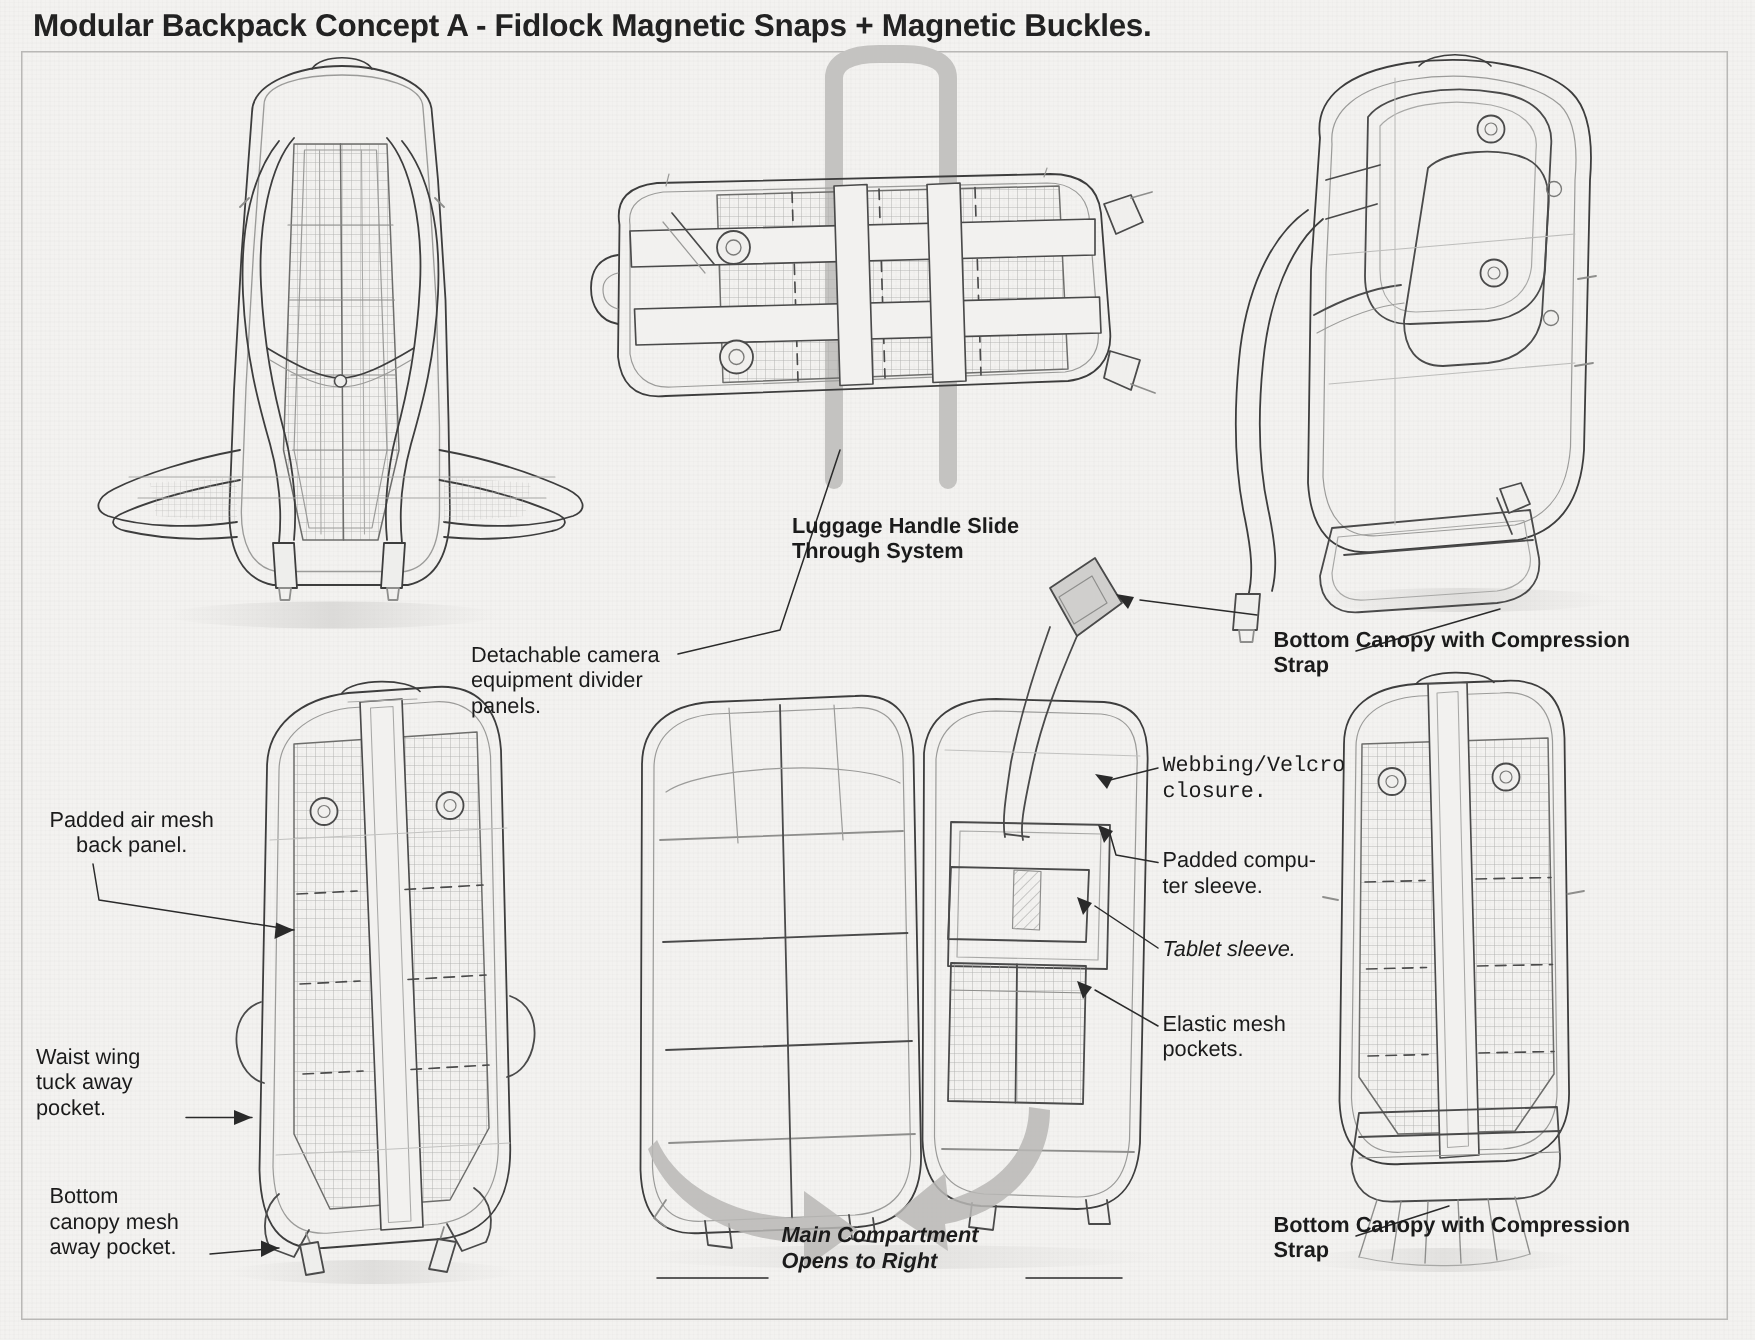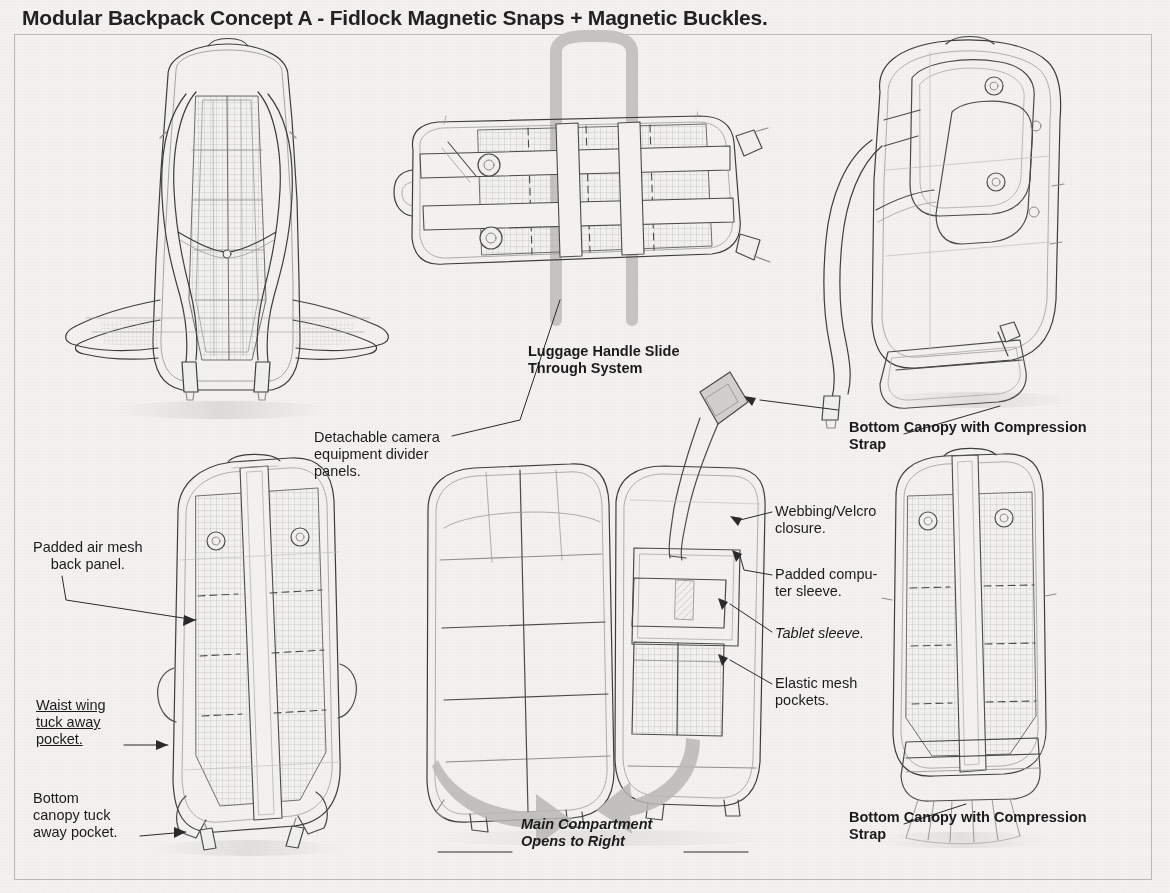--- a/index.html
+++ b/index.html
@@ -387,33 +387,33 @@
     </g>
   </svg>
 
   <div class="note" style="left:314px; top:429px;">Detachable camera
 equipment divider
 panels.</div>
   <div class="note bold" style="left:528px; top:343px;">Luggage Handle Slide
 Through System</div>
   <div class="note bold" style="left:849px; top:419px;">Bottom Canopy with Compression
 Strap</div>
-  <div class="note" style="left:775px; top:503px;">Webbing/Velcro
+  <div class="note" style="left:775px; top:503px;font-family:Liberation Mono, monospace;">Webbing/Velcro
 closure.</div>
   <div class="note" style="left:33px; top:539px;text-align:center;">Padded air mesh
 back panel.</div>
   <div class="note" style="left:775px; top:566px;">Padded compu-
 ter sleeve.</div>
   <div class="note" style="left:775px; top:625px;font-style:italic;">Tablet sleeve.</div>
   <div class="note" style="left:775px; top:675px;">Elastic mesh
 pockets.</div>
-  <div class="note" style="left:36px; top:697px;text-decoration:underline;">Waist wing
+  <div class="note" style="left:24px; top:697px;">Waist wing
 tuck away
 pocket.</div>
   <div class="note" style="left:33px; top:790px;">Bottom
-canopy tuck
+canopy mesh
 away pocket.</div>
   <div class="note bold" style="left:849px; top:809px;">Bottom Canopy with Compression
 Strap</div>
   <div class="note bold" style="left:521px; top:816px;font-style:italic;">Main Compartment
 Opens to Right</div>
 
 </div>
 
 </body></html>

